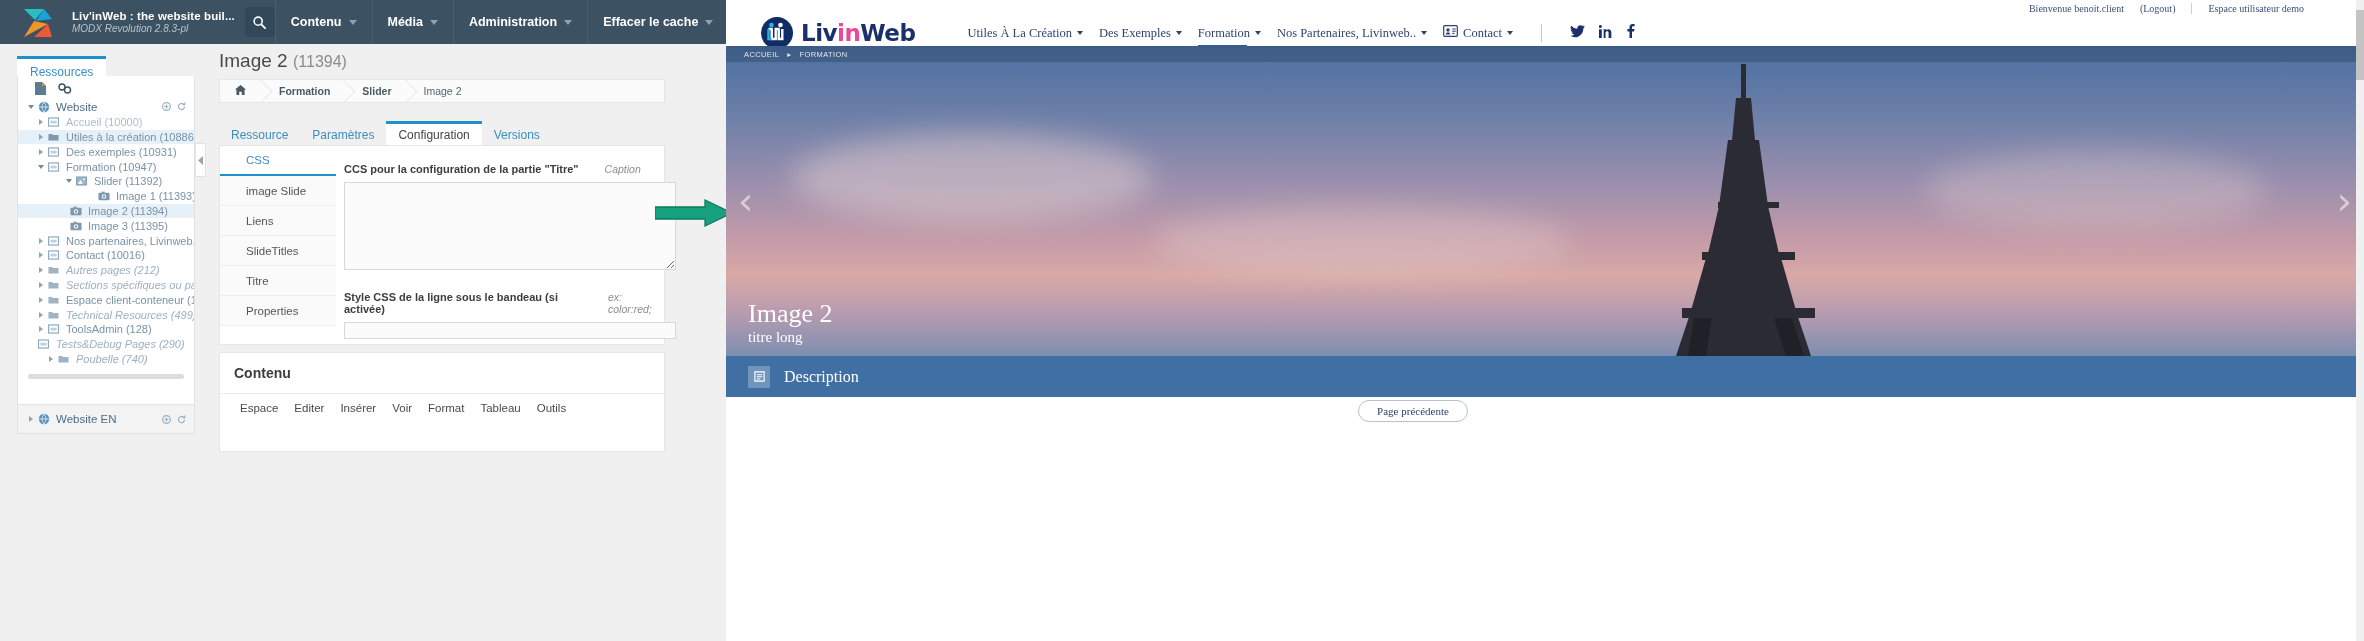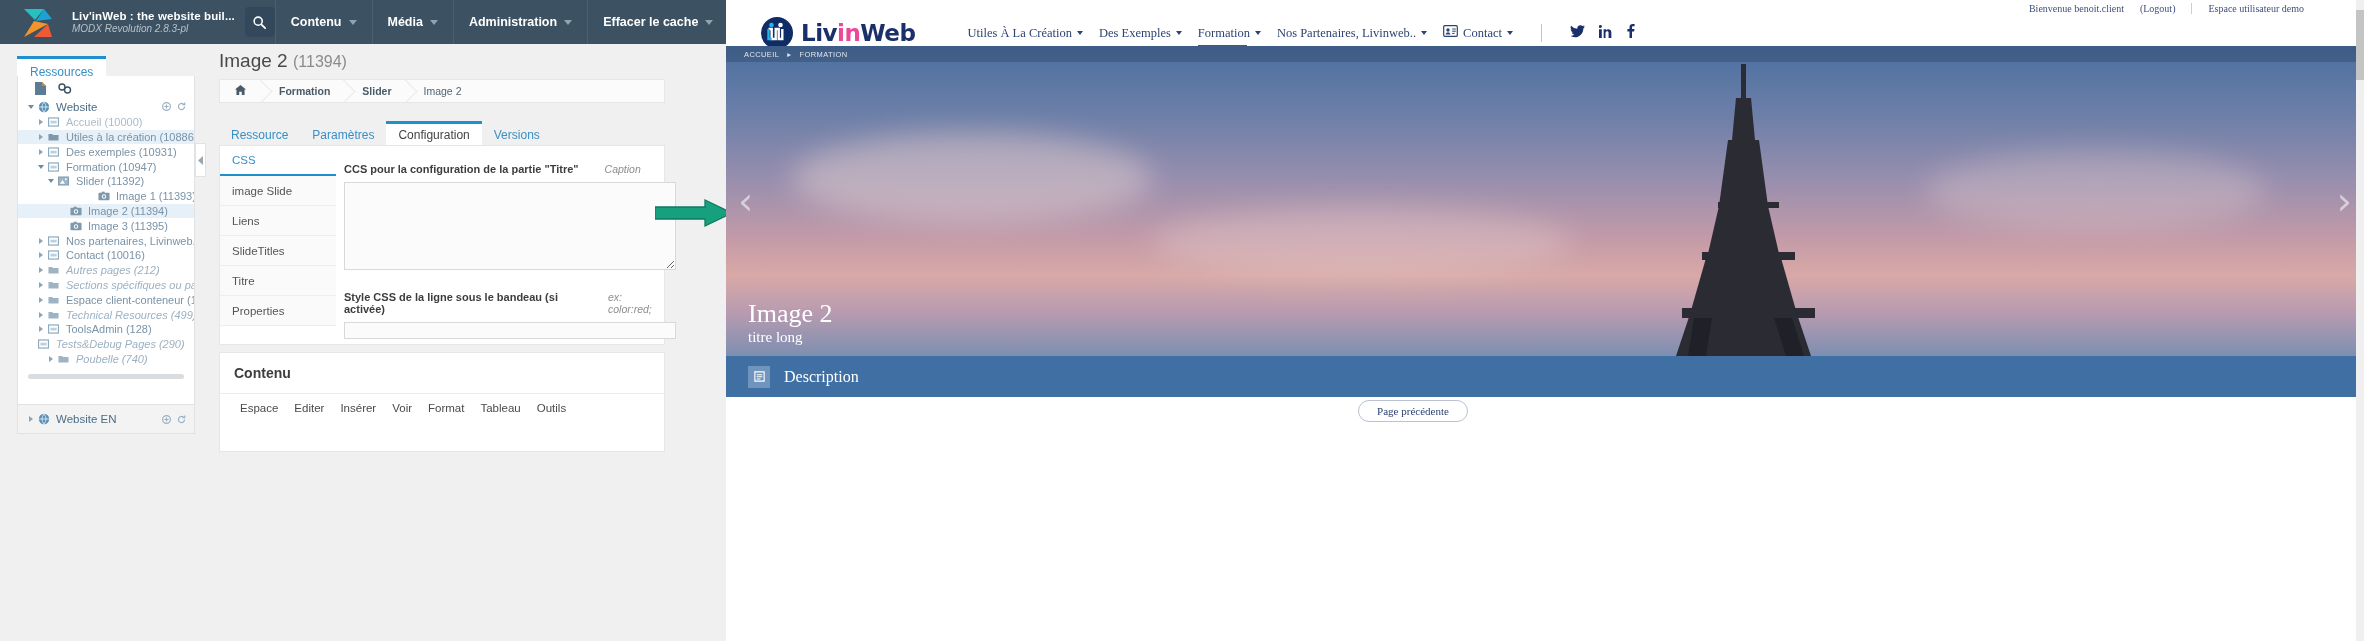--- a/index.html
+++ b/index.html
@@ -91,21 +91,21 @@
     transform: rotate(45deg); background: transparent; z-index: 2;
   }
   .crumb.last:after { display: none; }
 
   .tabbar { position: absolute; left: 219px; top: 120px; width: 446px; height: 25px; display: flex; align-items: flex-end; }
   .tab { padding: 5px 12px 3px 12px; font-size: 12px; color: #3a8fc4; white-space: nowrap; }
   .tab.active { background: #ffffff; border-top: 3px solid #1e90cd; color: #444; padding-top: 4px; }
 
   .panel { position: absolute; left: 219px; top: 145px; width: 446px; height: 200px; background: #ffffff; border: 1px solid #e6e6e6; }
   .vtabs { position: absolute; left: 0; top: 0; width: 116px; }
-  .vtab { height: 30px; display: flex; align-items: center; padding-left: 12px; font-size: 11.5px; color: #555; border-bottom: 1px solid #eeeeee; background: #fafafa; }
+  .vtab { height: 30px; display: flex; align-items: center; padding-left: 26px; font-size: 11.5px; color: #555; border-bottom: 1px solid #eeeeee; background: #fafafa; }
   .vtab.active { color: #3a8fc4; background: #ffffff; border-bottom: 2px solid #1e90cd; }
 
   .fields { position: absolute; left: 124px; top: 17px; right: 0; }
   .flabel { font-size: 11px; font-weight: bold; color: #3d3d3d; }
   .fcaption { font-size: 10.5px; font-style: italic; color: #8d8d8d; margin-left: 26px; }
   .frow { display: flex; align-items: baseline; }
   .ftextarea { margin-top: 7px; width: 332px; height: 88px; border: 1px solid #d8d8d8; background: #fbfbfb; }
   .finput { margin-top: 7px; width: 332px; height: 17px; border: 1px solid #d8d8d8; background: #fbfbfb; }
 
   .contenu-box { position: absolute; left: 219px; top: 352px; width: 446px; height: 100px; background: #ffffff; border: 1px solid #e6e6e6; }
@@ -303,21 +303,21 @@
             </span>
           <span class="ico">
               <svg width="11" height="10" viewBox="0 0 12 10">
                 <rect x=".6" y=".6" width="10.8" height="8.8" fill="none" stroke="#8fa9bd" stroke-width="1.3"></rect>
                 <rect x="2.6" y="3.6" width="6.8" height="3" fill="#bdd0de"></rect>
               </svg>
             </span>
           <span class="lbl">Formation (10947)</span>
         </div>
 
-        <div class="trow" style="padding-left:28px">
+        <div class="trow" style="padding-left:46px">
           <span class="arw">
               <span class="tri-d"></span>
             </span>
           <span class="ico">
               <svg width="11" height="10" viewBox="0 0 12 10">
                 <rect x=".6" y=".6" width="10.8" height="8.8" fill="#9db6c7" stroke="#7d97ab" stroke-width="1"></rect>
                 <polygon points="2,8 5,4 7.5,8" fill="#ffffff"></polygon>
                 <circle cx="8.6" cy="3" r="1" fill="#ffffff"></circle>
               </svg>
             </span>

